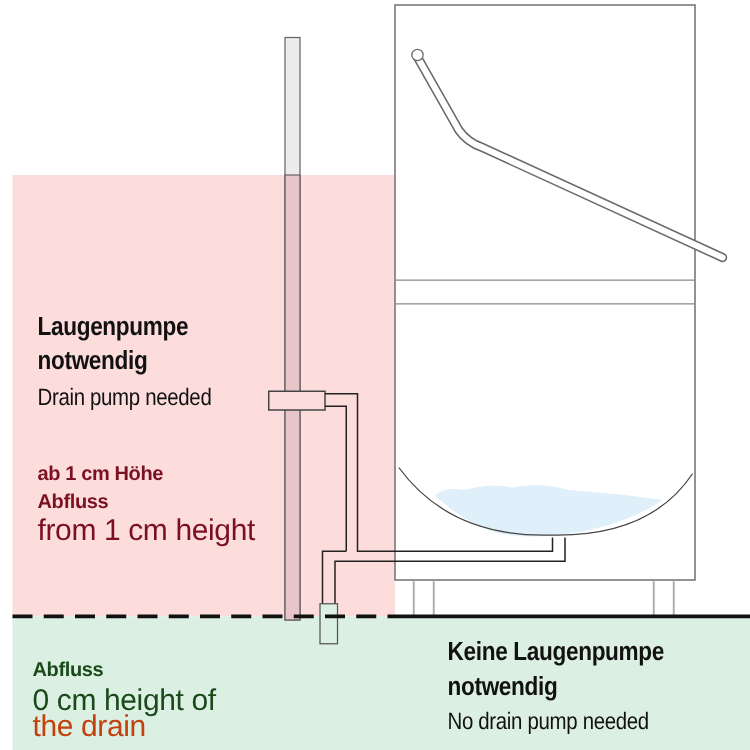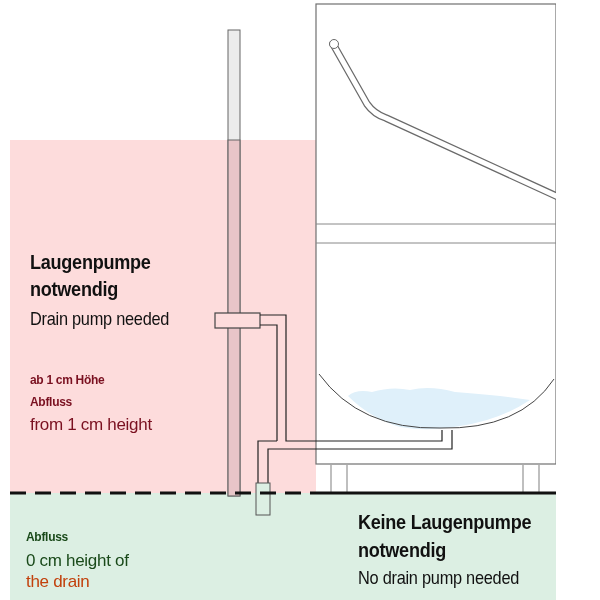--- a/index.html
+++ b/index.html
@@ -1,22 +1,22 @@
 <!DOCTYPE html>
 <html><head>
   <meta charset="utf-8">
   <style>
     html, body { margin: 0; padding: 0; background: #ffffff; }
-    #stage { position: relative; width: 556px; height: 600px; overflow: hidden; background: #ffffff; font-family: "Liberation Sans", sans-serif; }
+    #stage { position: relative; width: 600px; height: 600px; overflow: hidden; background: #ffffff; font-family: "Liberation Sans", sans-serif; }
     #stage svg { position: absolute; left: 0; top: 0; }
     .txt { position: absolute; margin: 0; white-space: nowrap; letter-spacing: -0.3px; }
     .bold { font-weight: bold; }
     .h1 { font-size: 21px; line-height: 26px; transform: scaleX(0.86); transform-origin: left top; }
-    .h2 { font-size: 12px; line-height: 22px; }
-    .sub { font-size: 17px; line-height: 22px; }
+    .h2 { font-size: 16px; line-height: 22px; }
+    .sub { font-size: 24px; line-height: 22px; }
     .subn { font-size: 19px; line-height: 24px; transform: scaleX(0.86); transform-origin: left top; }
   </style>
 </head>
 <body>
 
 <div id="stage">
   <svg width="600" height="600" viewBox="0 0 600 600">
 
     <rect x="10" y="140" width="306" height="353" fill="#fddcdc"></rect>
 

